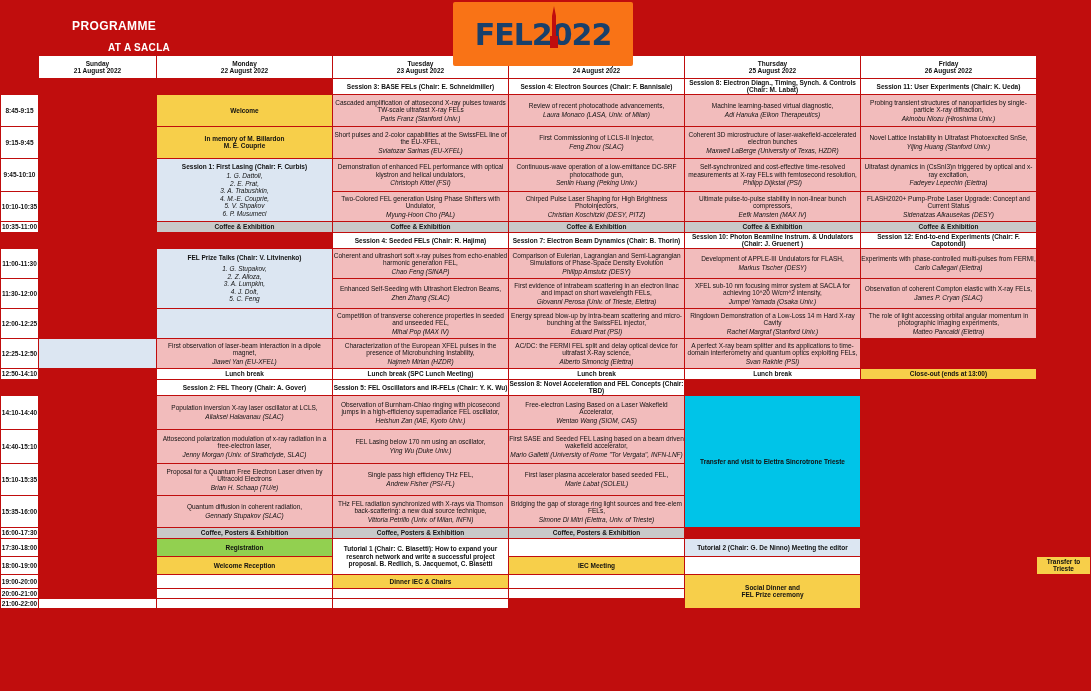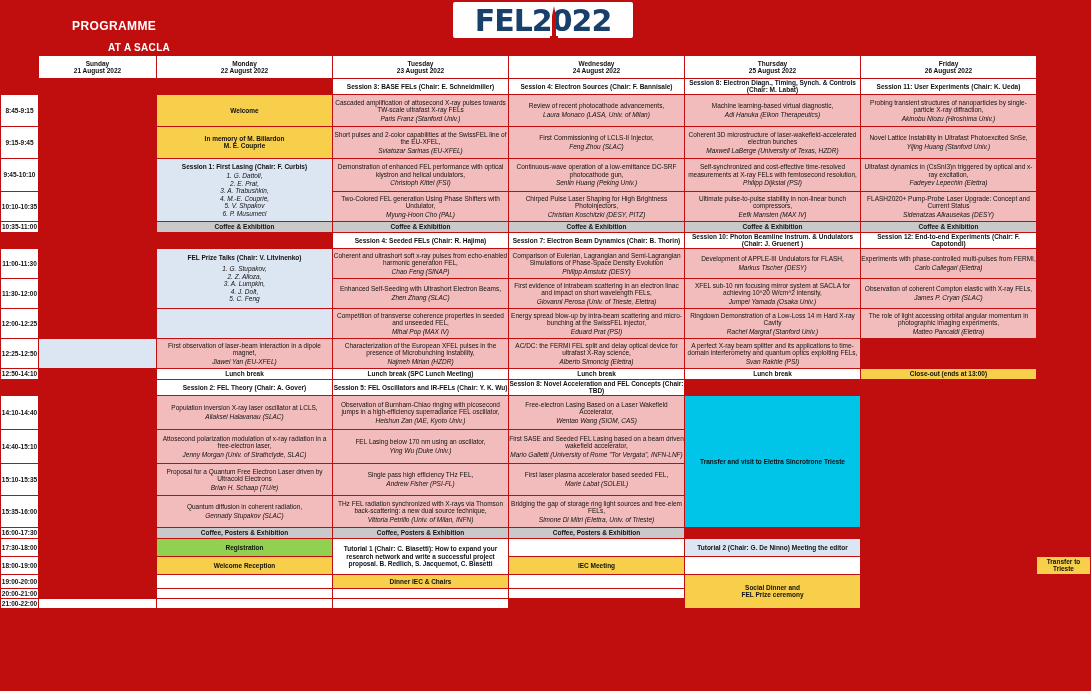--- a/index.html
+++ b/index.html
@@ -17,22 +17,22 @@
   }
   .prog-title{
     position:absolute;left:48px;top:19px;
     color:#ffffff;font-weight:bold;font-size:12px;letter-spacing:.4px;padding-left:24px;
   }
   .prog-sub{
     position:absolute;left:108px;top:42px;
     color:#ffffff;font-weight:bold;font-size:10px;letter-spacing:.3px;
   }
   .logo{
-    position:absolute;left:453px;top:2px;width:180px;height:36px;
-    background:#ffffff;border-radius:2px;
+    position:absolute;left:453px;top:2px;width:180px;height:64px;
+    background:#f97316;border-radius:2px;
     display:flex;align-items:center;justify-content:center;
     overflow:hidden;
   }
   .logo-text{
     font-family:"DejaVu Sans",sans-serif;
     font-weight:bold;font-size:30px;color:#19406b;letter-spacing:-1px;
     position:relative;
   }
   .logo-tower{
     position:absolute;left:50%;top:4px;margin-left:4px;

